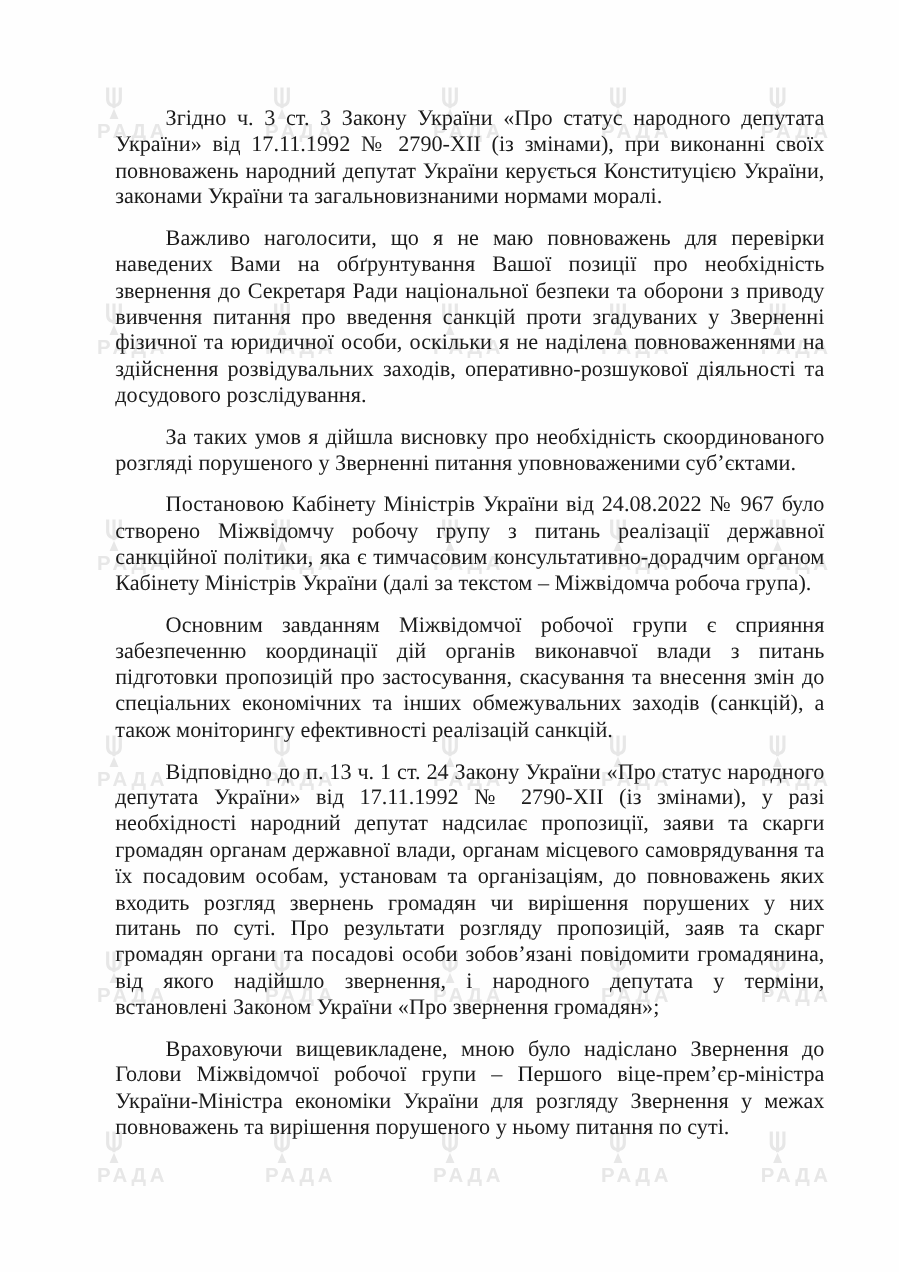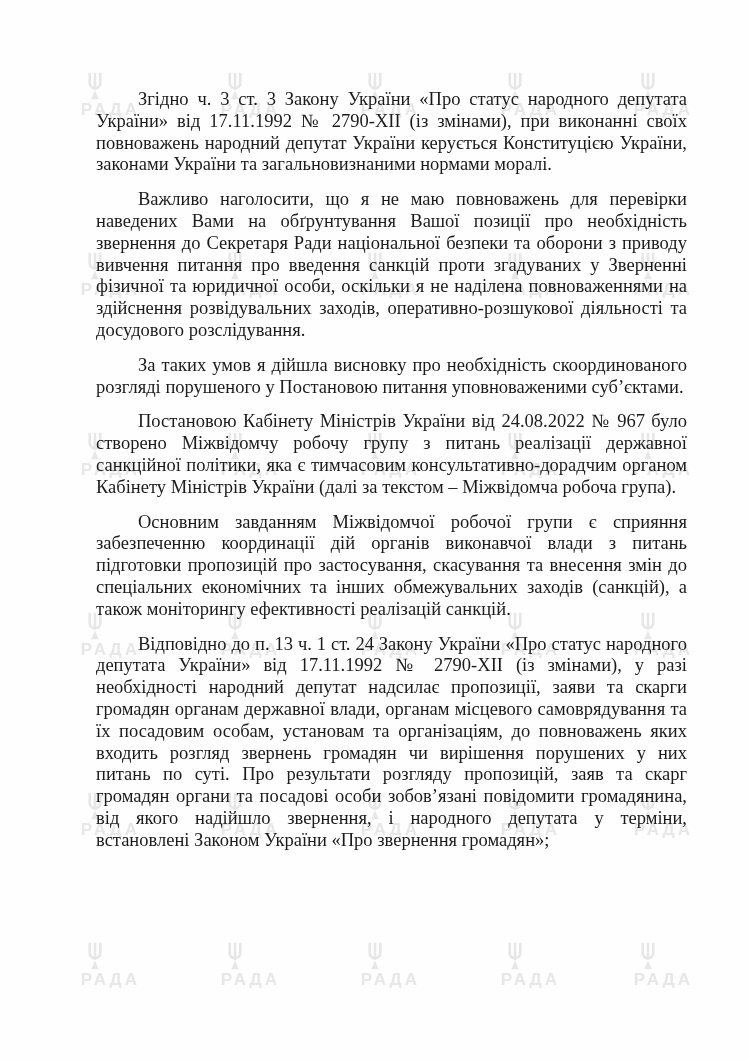--- a/index.html
+++ b/index.html
@@ -211,20 +211,21 @@
       <div class="wm-cell" style="left: 648px; top: 965px; color: rgb(231, 231, 231);"><span><svg viewBox="0 0 24 34" width="20" height="28" fill="currentColor" aria-hidden="true">
             <path d="M4 1v12c0 5 3.2 8 8 8s8-3 8-8V1h-3.2v12c0 3-1.8 4.8-4.8 4.8S7.2 16 7.2 13V1z"></path>
             <path d="M10.4 1h3.2v21h-3.2z"></path>
             <path d="M12 22.5 7.5 33h9z"></path>
           </svg></span><div class="wm-text">РАДА</div></div>
     </div>
 
   <main class="doc-body">
     <p class="para">Згідно ч. 3 ст. 3 Закону України «Про статус народного депутата України» від 17.11.1992 № 2790-XII (із змінами), при виконанні своїх повноважень народний депутат України керується Конституцією України, законами України та загальновизнаними нормами моралі.</p>
     <p class="para">Важливо наголосити, що я не маю повноважень для перевірки наведених Вами на обґрунтування Вашої позиції про необхідність звернення до Секретаря Ради національної безпеки та оборони з приводу вивчення питання про введення санкцій проти згадуваних у Зверненні фізичної та юридичної особи, оскільки я не наділена повноваженнями на здійснення розвідувальних заходів, оперативно-розшукової діяльності та досудового розслідування.</p>
-    <p class="para">За таких умов я дійшла висновку про необхідність скоординованого розгляді порушеного у Постановою питання уповноваженими суб’єктами.</p>
+    <p class="para">За таких умов я дійшла висновку про необхідність скоординованого розгляді порушеного у Зверненні питання уповноваженими суб’єктами.</p>
     <p class="para">Постановою Кабінету Міністрів України від 24.08.2022 № 967 було створено Міжвідомчу робочу групу з питань реалізації державної санкційної політики, яка є тимчасовим консультативно-дорадчим органом Кабінету Міністрів України (далі за текстом – Міжвідомча робоча група).</p>
     <p class="para">Основним завданням Міжвідомчої робочої групи є сприяння забезпеченню координації дій органів виконавчої влади з питань підготовки пропозицій про застосування, скасування та внесення змін до спеціальних економічних та інших обмежувальних заходів (санкцій), а також моніторингу ефективності реалізацій санкцій.</p>
     <p class="para">Відповідно до п. 13 ч. 1 ст. 24 Закону України «Про статус народного депутата України» від 17.11.1992 № 2790-XII (із змінами), у разі необхідності народний депутат надсилає пропозиції, заяви та скарги громадян органам державної влади, органам місцевого самоврядування та їх посадовим особам, установам та організаціям, до повноважень яких входить розгляд звернень громадян чи вирішення порушених у них питань по суті. Про результати розгляду пропозицій, заяв та скарг громадян органи та посадові особи зобов’язані повідомити громадянина, від якого надійшло звернення, і народного депутата у терміни, встановлені Законом України «Про звернення громадян»;</p>
+    <p class="para">Враховуючи вищевикладене, мною було надіслано Звернення до Голови Міжвідомчої робочої групи – Першого віце-прем’єр-міністра України-Міністра економіки України для розгляду Звернення у межах повноважень та вирішення порушеного у ньому питання по суті.</p>
     <p class="para"></p>
   </main>
 
 </div>
 
 </body></html>

